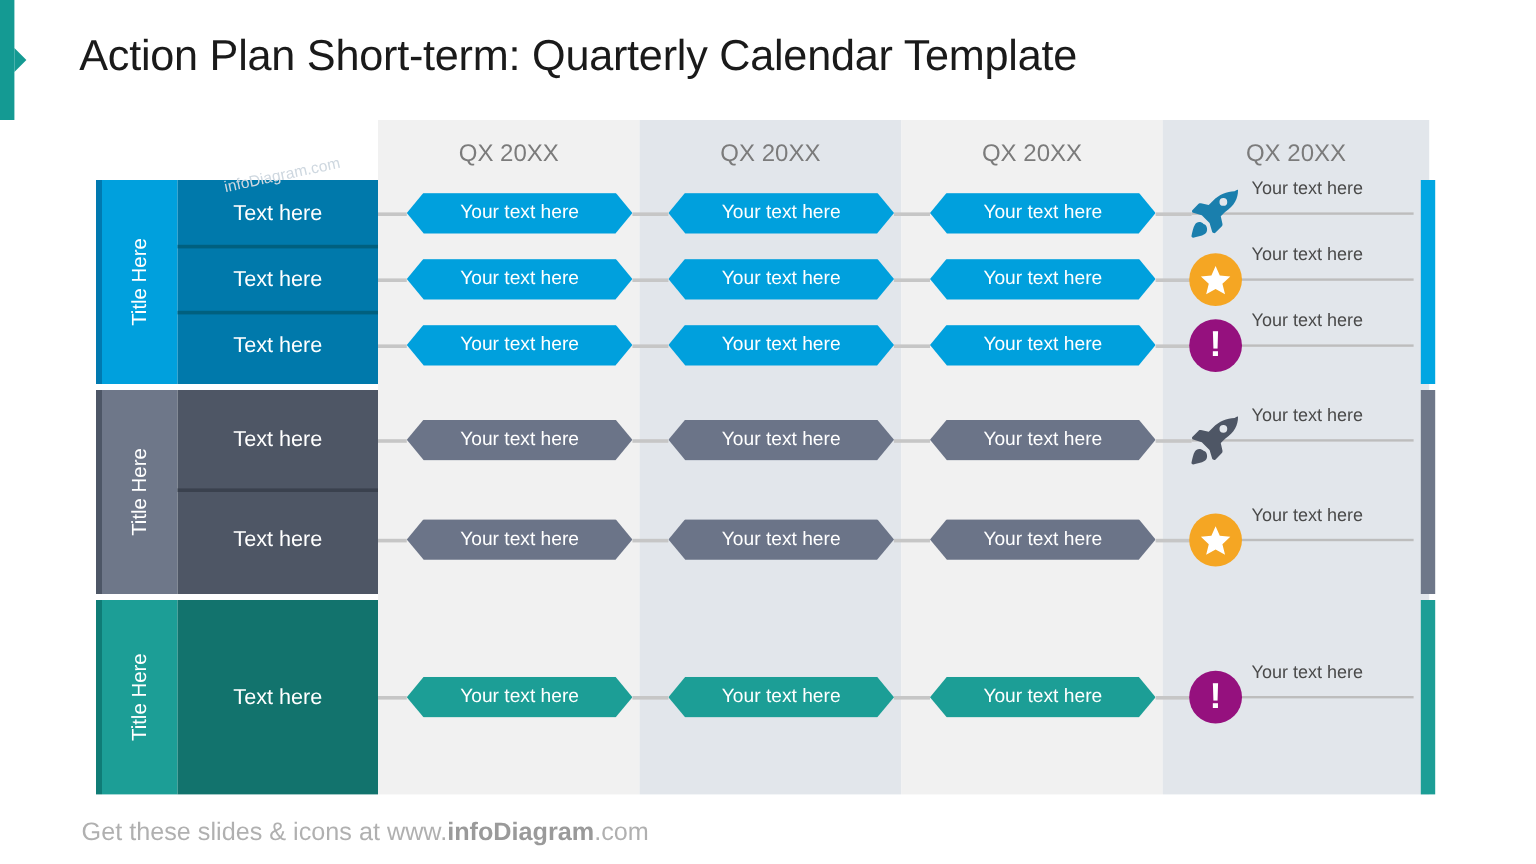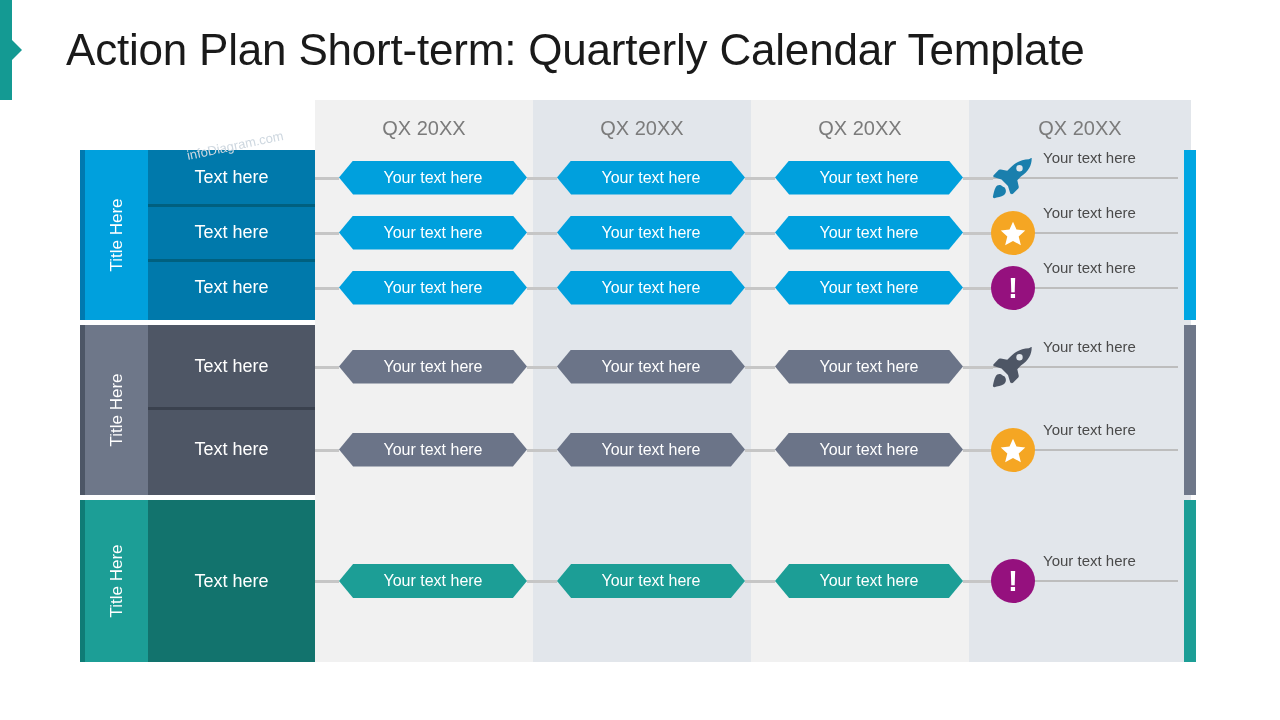--- a/index.html
+++ b/index.html
@@ -32,21 +32,21 @@
     width: 0; height: 0;
     border-top: 10px solid transparent;
     border-bottom: 10px solid transparent;
     border-left: 10px solid #149a93;
   }
 
   
   .title {
     position: absolute;
     left: 66px; top: 25px;
-    font-size: 44px;
+    font-size: 36px;
     font-weight: 400;
     color: #1a1a1a;
     letter-spacing: -0.2px;
     white-space: nowrap;
   }
 
   
   .col-band {
     position: absolute;
     top: 100px;
@@ -312,14 +312,17 @@
       <div class="connector" style="left: 963px; width: 30px; top: 580px;"></div>
       <div class="note-line" style="left: 993px; width: 185px; top: 580px;"></div>
       <div class="note-text" style="left: 1043px; top: 552px;">Your text here</div>
       <div class="icon-circle" style="left: 991px; top: 559px; background: rgb(149, 17, 126);">
         <span class="excl">!</span>
       </div>
     </div>
 
   <div class="watermark">infoDiagram.com</div>
 
+  <div class="footer">
+    <span>Get these slides &amp; icons at www.</span><b>infoDiagram</b><span>.com</span>
+  </div>
 
 </div>
 
 </body></html>

